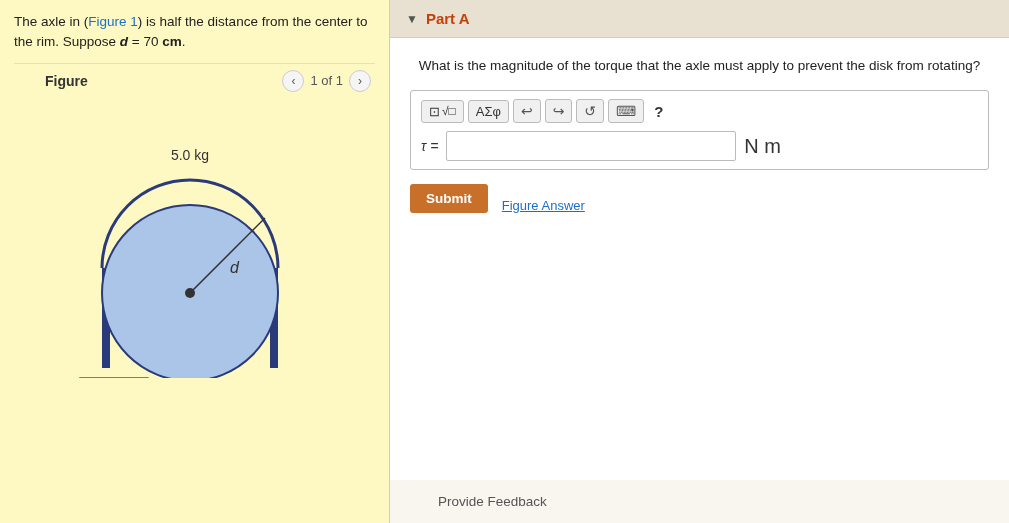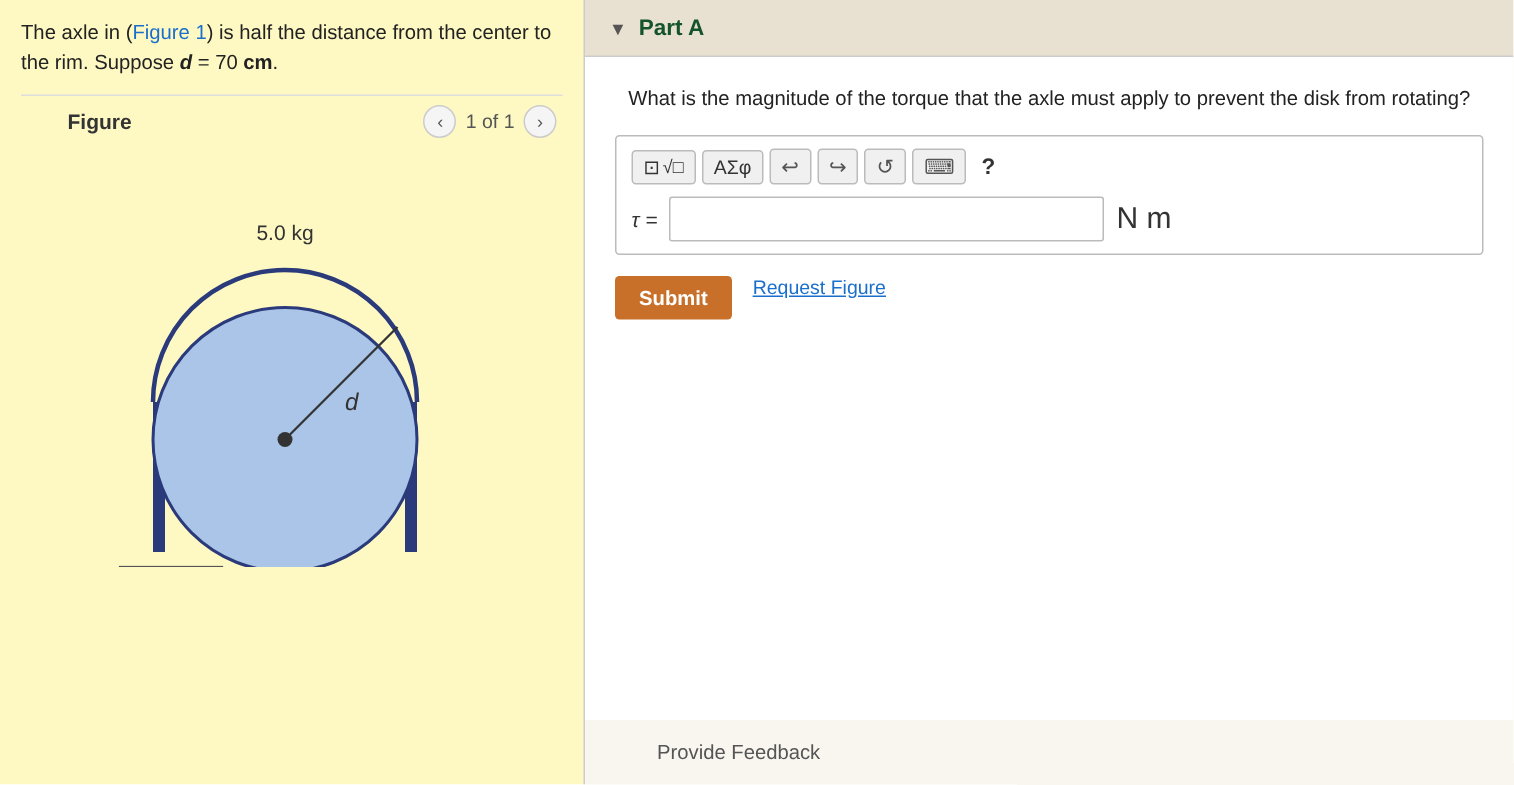--- a/index.html
+++ b/index.html
@@ -98,21 +98,21 @@
       border-bottom: 1px solid #ccc;
     }
     .collapse-arrow {
       font-size: 12px;
       color: #555;
       cursor: pointer;
     }
     .part-title {
       font-weight: bold;
       font-size: 15px;
-      color: #14532d;
+      color: #c2410c;
     }
 
     .part-body {
       background: #fff;
       margin: 0;
       padding: 18px 20px;
       flex: 1;
     }
 
     .question-text {
@@ -189,21 +189,21 @@
       outline: none;
     }
     .unit-label {
       font-size: 20px;
       color: #333;
       white-space: nowrap;
     }
 
     .action-row {
       display: flex;
-      align-items: flex-start;
+      align-items: flex-end;
       gap: 14px;
       margin-top: 4px;
     }
     .submit-btn {
       background: #c8702a;
       color: #fff;
       border: none;
       border-radius: 3px;
       padding: 7px 16px;
       font-size: 13.5px;
@@ -317,20 +317,20 @@
       </div>
       <div class="input-row">
         <span class="tau-label">τ =</span>
         <input class="answer-input" type="text" placeholder="" style="">
         <span class="unit-label">N m</span>
       </div>
     </div>
 
     <div class="action-row">
       <button class="submit-btn">Submit</button>
-      <button class="request-link">Request Figure</button>
+      <button class="request-link">Figure Answer</button>
     </div>
   </div>
 
   <div class="bottom-bar">
     <button class="feedback-link">Provide Feedback</button>
   </div>
 </div>
 
 </body></html>

